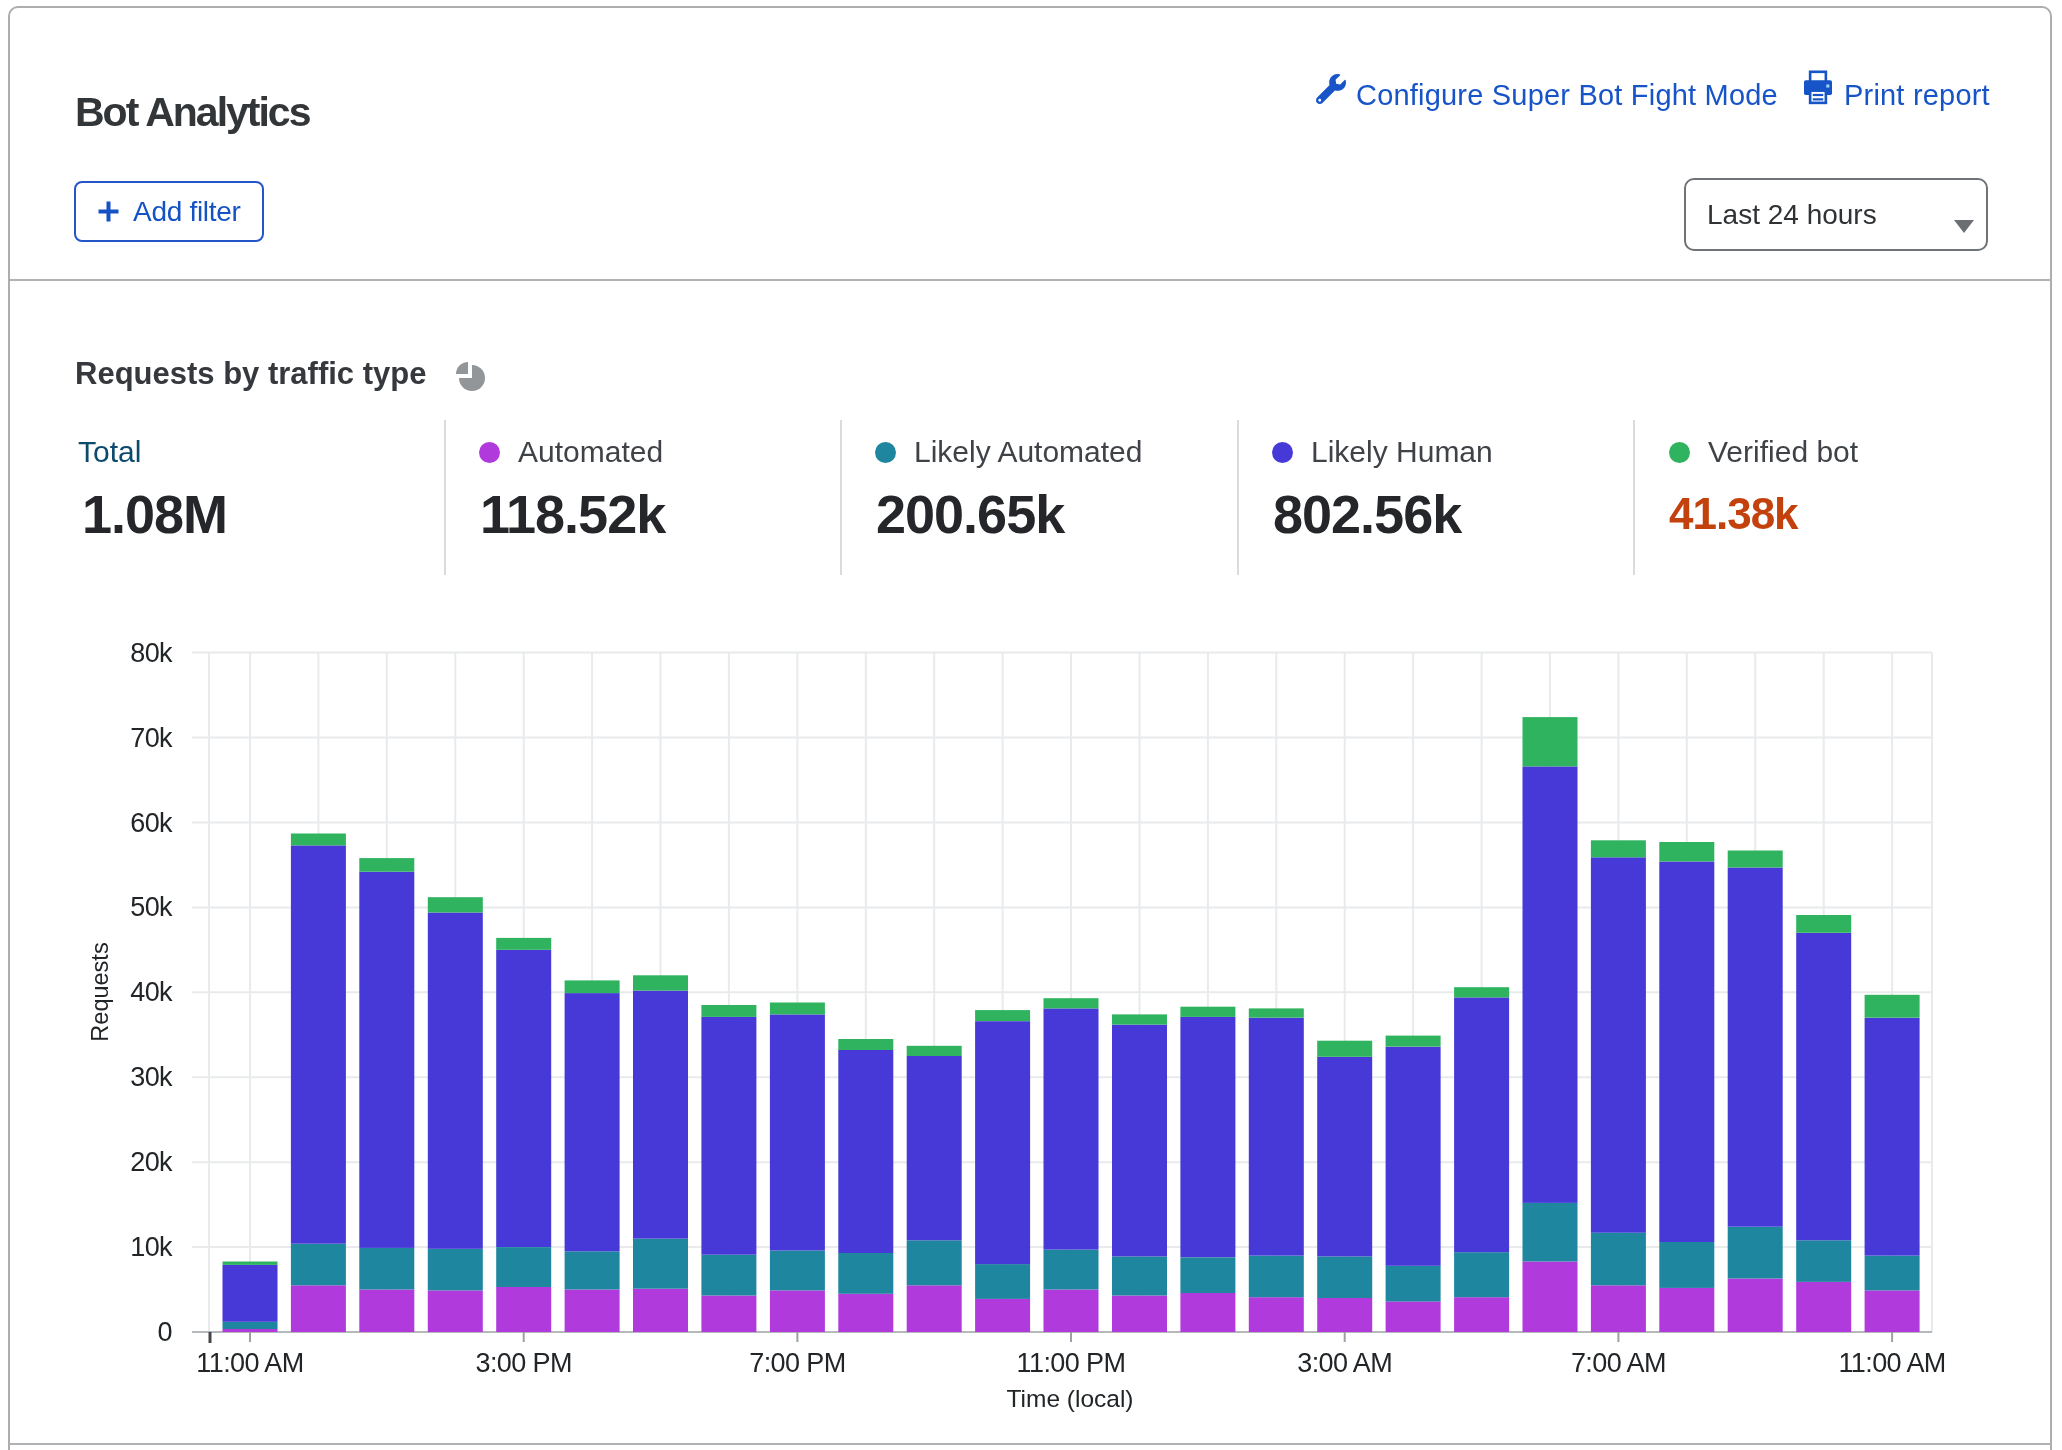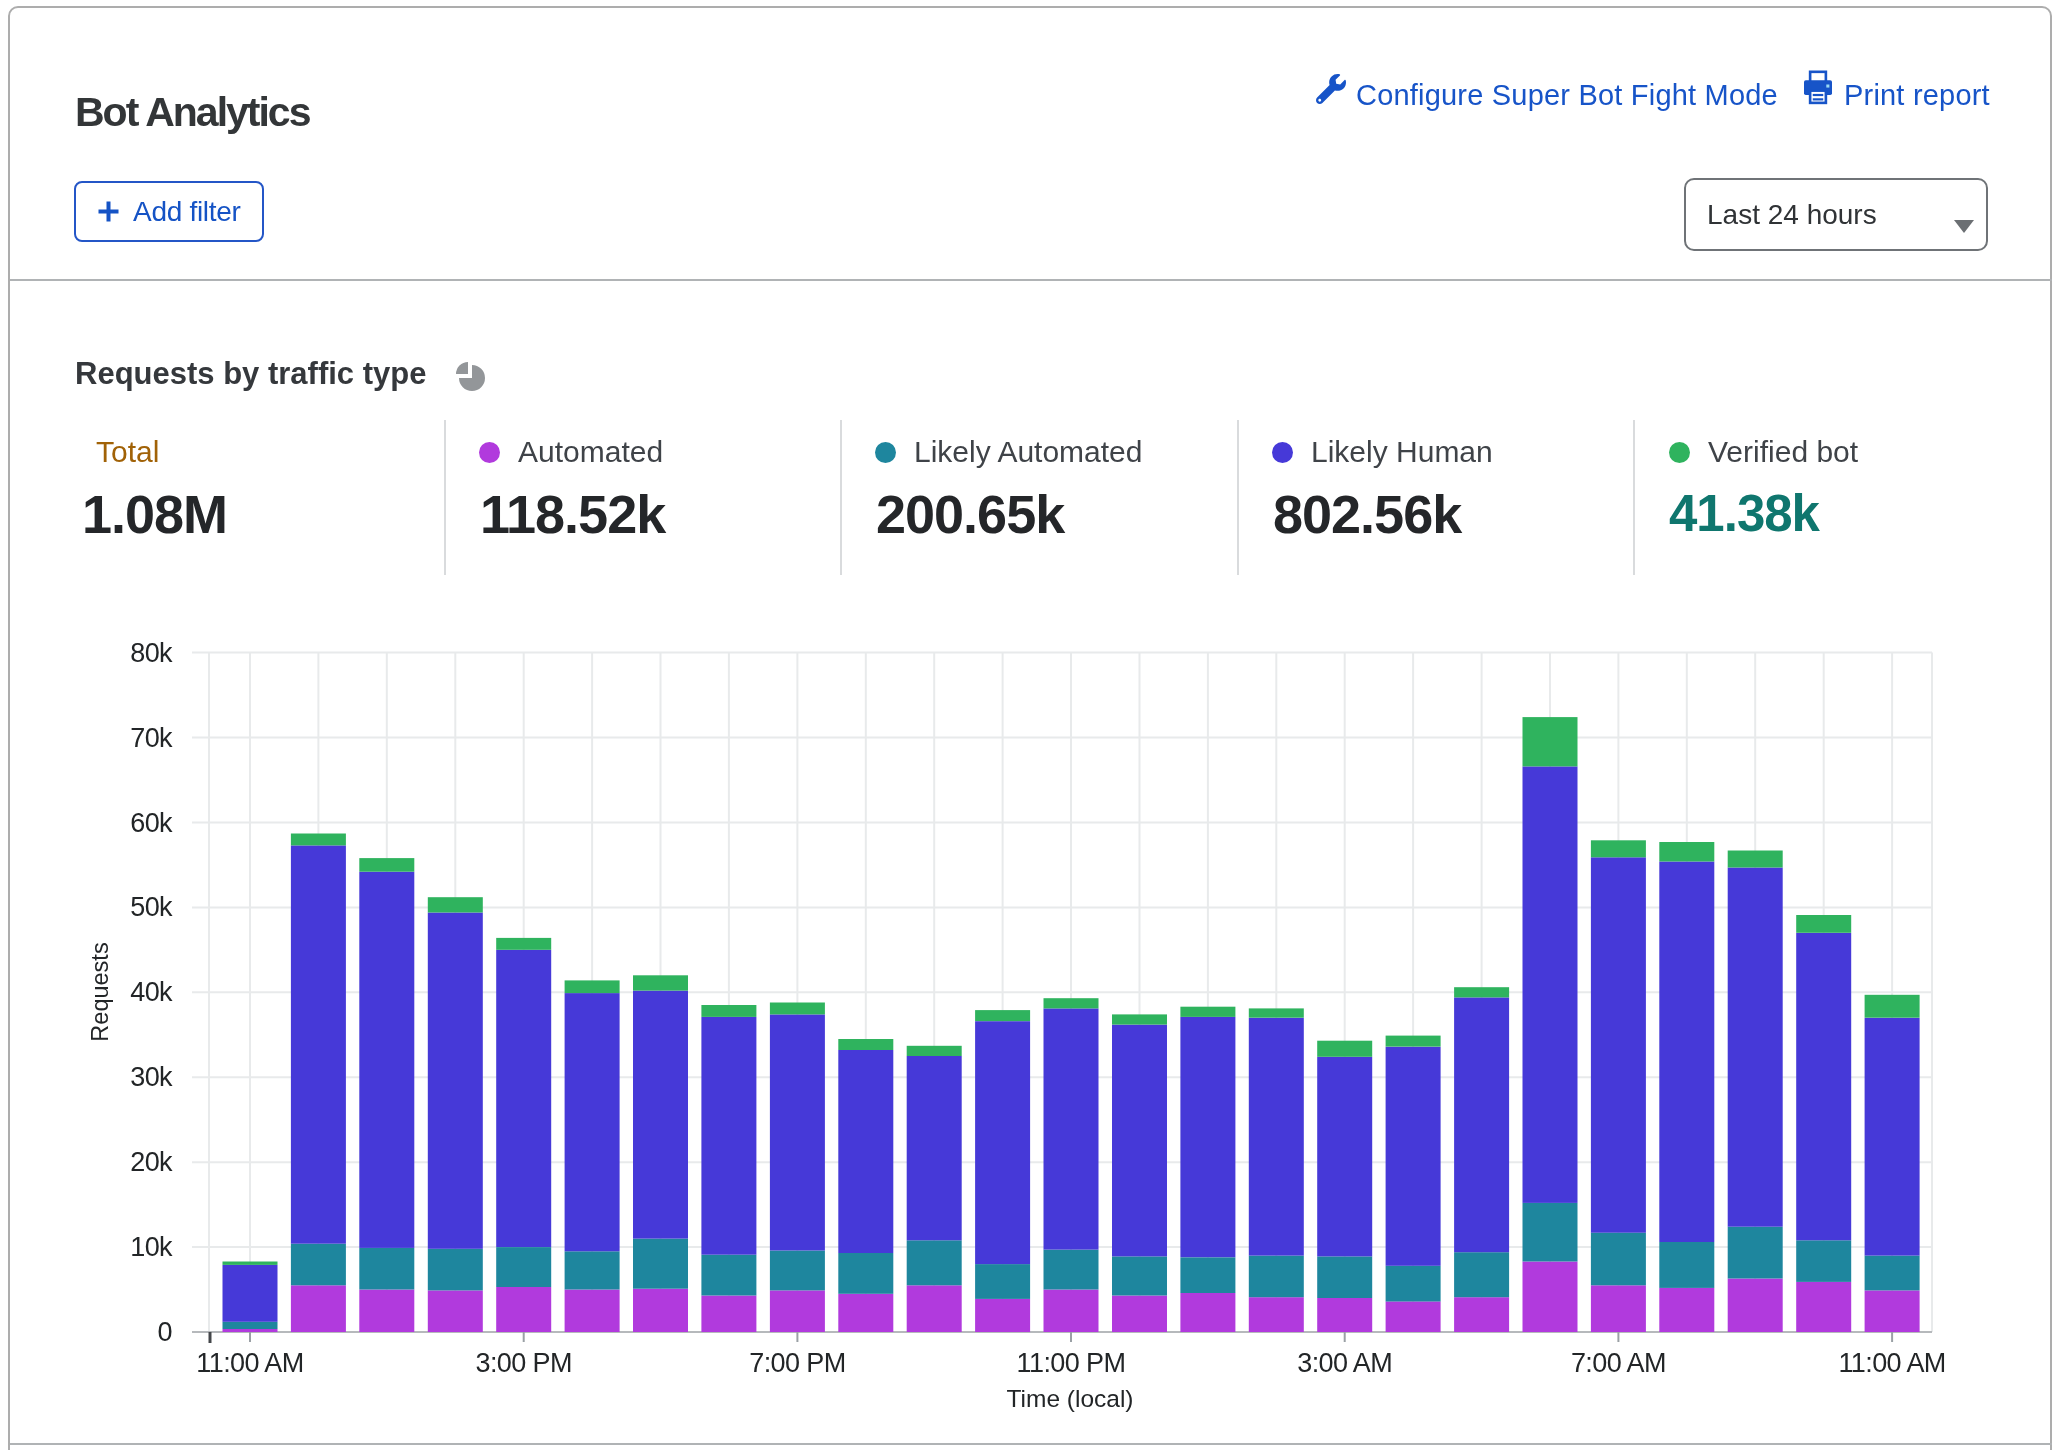--- a/index.html
+++ b/index.html
@@ -49,38 +49,38 @@
 <svg class="abs" style="left:456px;top:361px;" width="30" height="30" viewBox="0 0 30 30">
 <path d="M16 17 L16 4 A13 13 0 1 1 3 17 Z" fill="#939699"></path>
 <path d="M12 13 L0 13 A12 12 0 0 1 12 1 Z" fill="#939699"></path>
 </svg>
 
 <div class="abs" style="left:444px;top:420px;width:2px;height:155px;background:#d9dbdd;"></div>
 <div class="abs" style="left:840px;top:420px;width:2px;height:155px;background:#d9dbdd;"></div>
 <div class="abs" style="left:1237px;top:420px;width:2px;height:155px;background:#d9dbdd;"></div>
 <div class="abs" style="left:1633px;top:420px;width:2px;height:155px;background:#d9dbdd;"></div>
 
-<div class="abs" style="left:96px;top:437px;font-size:30px;line-height:30px;color:#a16207;">Total</div>
+<div class="abs" style="left:78px;top:437px;font-size:30px;line-height:30px;color:#0c4a6e;">Total</div>
 <div class="abs" style="left:82px;top:487px;font-size:54px;line-height:54px;font-weight:bold;color:#242629;letter-spacing:-1px;">1.08M</div>
 
 <div class="abs" style="left:479px;top:442px;width:21px;height:21px;border-radius:50%;background:#b13add;"></div>
 <div class="abs" style="left:518px;top:437px;font-size:30px;line-height:30px;color:#3f4348;">Automated</div>
 <div class="abs" style="left:480px;top:487px;font-size:54px;line-height:54px;font-weight:bold;color:#242629;letter-spacing:-1px;">118.52k</div>
 
 <div class="abs" style="left:875px;top:442px;width:21px;height:21px;border-radius:50%;background:#1e869e;"></div>
 <div class="abs" style="left:914px;top:437px;font-size:30px;line-height:30px;color:#3f4348;">Likely Automated</div>
 <div class="abs" style="left:876px;top:487px;font-size:54px;line-height:54px;font-weight:bold;color:#242629;letter-spacing:-1px;">200.65k</div>
 
 <div class="abs" style="left:1272px;top:442px;width:21px;height:21px;border-radius:50%;background:#4639d8;"></div>
 <div class="abs" style="left:1311px;top:437px;font-size:30px;line-height:30px;color:#3f4348;">Likely Human</div>
 <div class="abs" style="left:1273px;top:487px;font-size:54px;line-height:54px;font-weight:bold;color:#242629;letter-spacing:-1px;">802.56k</div>
 
 <div class="abs" style="left:1669px;top:442px;width:21px;height:21px;border-radius:50%;background:#2fb35e;"></div>
 <div class="abs" style="left:1708px;top:437px;font-size:30px;line-height:30px;color:#3f4348;">Verified bot</div>
-<div class="abs" style="left:1669px;top:487px;font-size:51px;line-height:54px;font-weight:bold;color:#0f766e;letter-spacing:-1px;">41.38k</div>
+<div class="abs" style="left:1669px;top:487px;font-size:44px;line-height:54px;font-weight:bold;color:#c2410c;letter-spacing:-1px;">41.38k</div>
 
 <svg style="position:absolute;left:0;top:620px;" width="2062" height="810" viewBox="0 0 2062 810" font-family="Liberation Sans, sans-serif">
     <line x1="192" y1="627.1" x2="1932" y2="627.1" stroke="#e8eaeb" stroke-width="2"></line>
 <line x1="192" y1="542.2" x2="1932" y2="542.2" stroke="#e8eaeb" stroke-width="2"></line>
 <line x1="192" y1="457.2" x2="1932" y2="457.2" stroke="#e8eaeb" stroke-width="2"></line>
 <line x1="192" y1="372.3" x2="1932" y2="372.3" stroke="#e8eaeb" stroke-width="2"></line>
 <line x1="192" y1="287.4" x2="1932" y2="287.4" stroke="#e8eaeb" stroke-width="2"></line>
 <line x1="192" y1="202.5" x2="1932" y2="202.5" stroke="#e8eaeb" stroke-width="2"></line>
 <line x1="192" y1="117.5" x2="1932" y2="117.5" stroke="#e8eaeb" stroke-width="2"></line>
 <line x1="192" y1="32.6" x2="1932" y2="32.6" stroke="#e8eaeb" stroke-width="2"></line>

